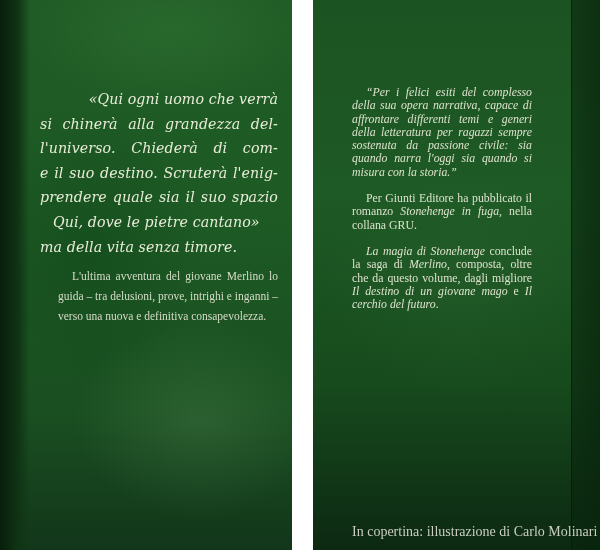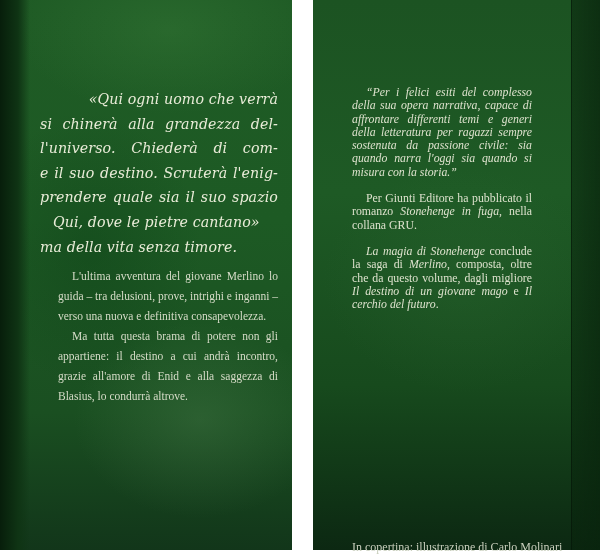--- a/index.html
+++ b/index.html
@@ -60,44 +60,42 @@
     font-family: "Liberation Serif", serif; font-size: 11.8px; line-height: 13.3px;
     color: #dde2cd;
   }
   .bio p { margin: 0; text-align: justify; }
   .bio .ind { text-indent: 14px; margin-top: 34px; }
   .bio .gap { margin-top: 13px; }
   .bio em, .bio .it { font-style: italic; }
 
   .credit {
     position: absolute; left: 352px; top: 524px;
-    font-family: "Liberation Serif", serif; font-size: 12px; color: #c9cfbd;
+    font-family: "Liberation Serif", serif; font-size: 14px; color: #c9cfbd;
     white-space: nowrap;
-    margin-top: 16px;
   }
 </style>
 </head>
 <body>
 
 <div class="panel panel-left">
   <div class="edge"></div>
 
   <div class="quote-block">
     <span class="line r l1">«Qui ogni uomo che verrà</span>
     <span class="line j">si chinerà alla grandezza del-</span>
     <span class="line j">l'universo. Chiederà di com-</span>
     <span class="line j">e il suo destino. Scruterà l'enig-</span>
     <span class="line j">prendere quale sia il suo spazio</span>
     <span class="line last">Qui, dove le pietre cantano»</span>
     <span class="line">ma della vita senza timore.</span>
   </div>
 
   <div class="synopsis">
     <p>L'ultima avventura del giovane Merlino lo guida – tra delusioni, prove, intrighi e inganni – verso una nuova e definitiva consapevolezza.</p>
-    <p>Ma tutta questa brama di potere non gli appartiene: il destino a cui andrà incontro, grazie all'amore di Enid e alla saggezza di Blasius, lo condurrà altrove.</p>
   </div>
 </div>
 
 <div class="gutter"></div>
 
 <div class="panel panel-right">
   <div class="edge"></div>
 </div>
 
 <div class="bio">

